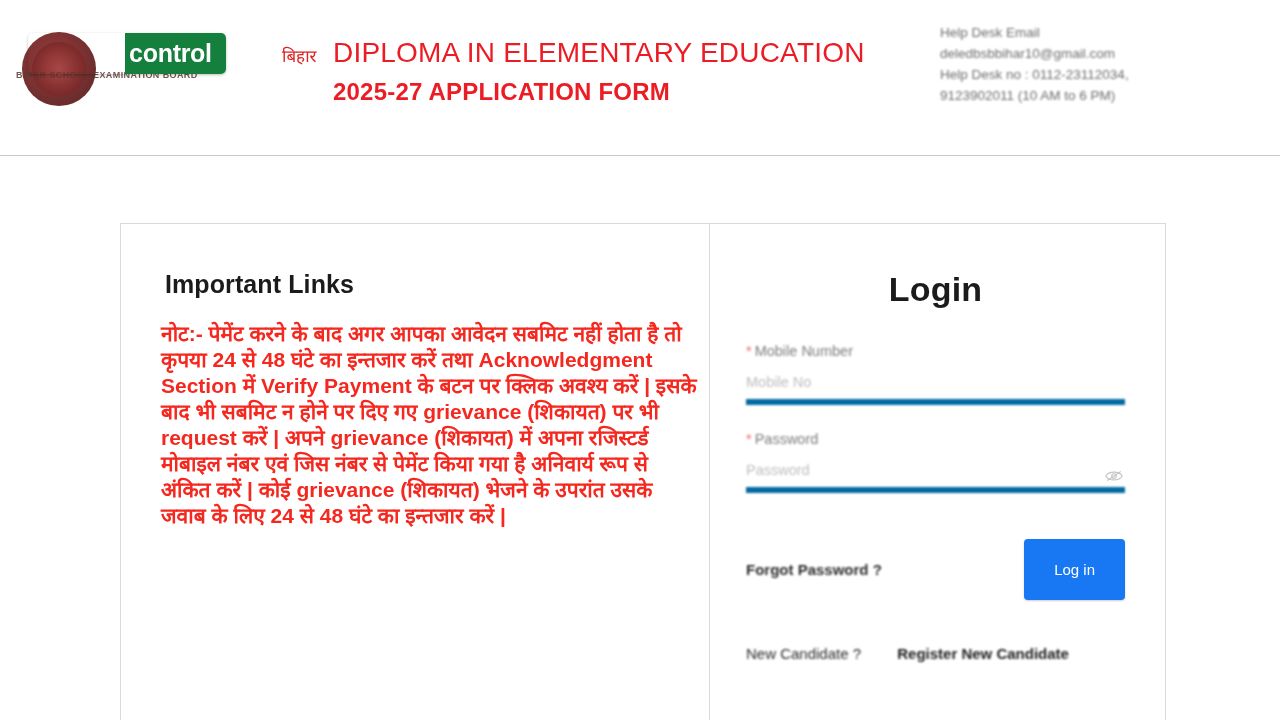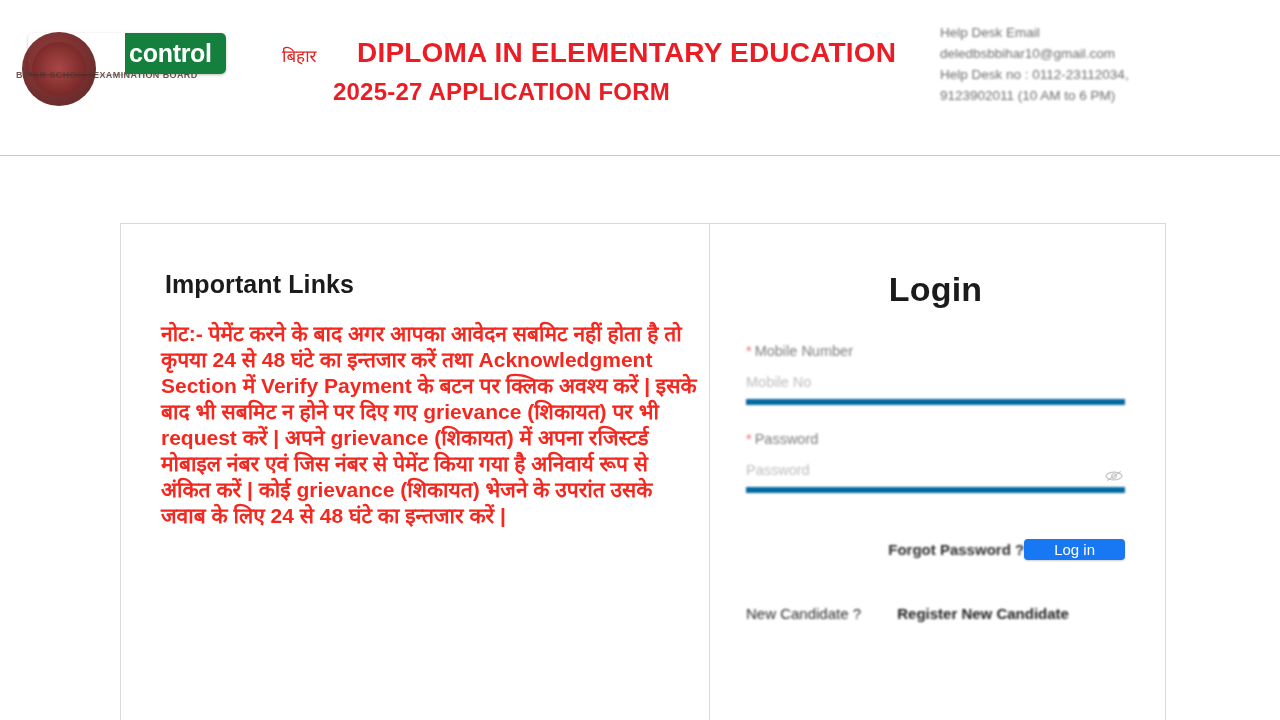--- a/index.html
+++ b/index.html
@@ -104,25 +104,24 @@
     font-size: 17px;
     font-weight: normal;
     color: #e02020;
     filter: blur(0.5px);
   }
   .title-l1 {
     position: absolute;
     left: 333px;
     top: 37px;
     font-size: 28px;
-    font-weight: bold;
+    font-weight: normal;
     color: #ec1c24;
     letter-spacing: 0.2px;
     white-space: nowrap;
-    margin-left: 24px;
   }
   .title-l2 {
     position: absolute;
     left: 333px;
     top: 78px;
     font-size: 24px;
     font-weight: bold;
     color: #ec1c24;
     letter-spacing: 0.2px;
     white-space: nowrap;
@@ -224,38 +223,38 @@
     right: 2px;
     bottom: 10px;
     width: 18px;
     height: 14px;
     opacity: 0.45;
     filter: blur(0.6px);
   }
   .row-actions {
     display: flex;
     align-items: center;
-    justify-content: flex-end;
+    justify-content: space-between;
     margin-top: 46px;
   }
   .forgot {
     font-size: 15px;
     font-weight: bold;
     color: #2b2b2b;
     filter: blur(0.8px);
     cursor: pointer;
   }
   .login-btn {
     background: #1877f2;
     color: #ffffff;
     border: none;
     border-radius: 4px;
     font-family: "Liberation Sans", sans-serif;
     font-size: 15px;
-    padding: 2px 30px;
+    padding: 22px 30px;
     cursor: pointer;
     filter: blur(0.7px);
     box-shadow: 0 1px 2px rgba(0,0,0,0.2);
   }
   .new-candidate {
     margin-top: 45px;
     font-size: 15px;
     color: #2b2b2b;
     filter: blur(0.8px);
   }

